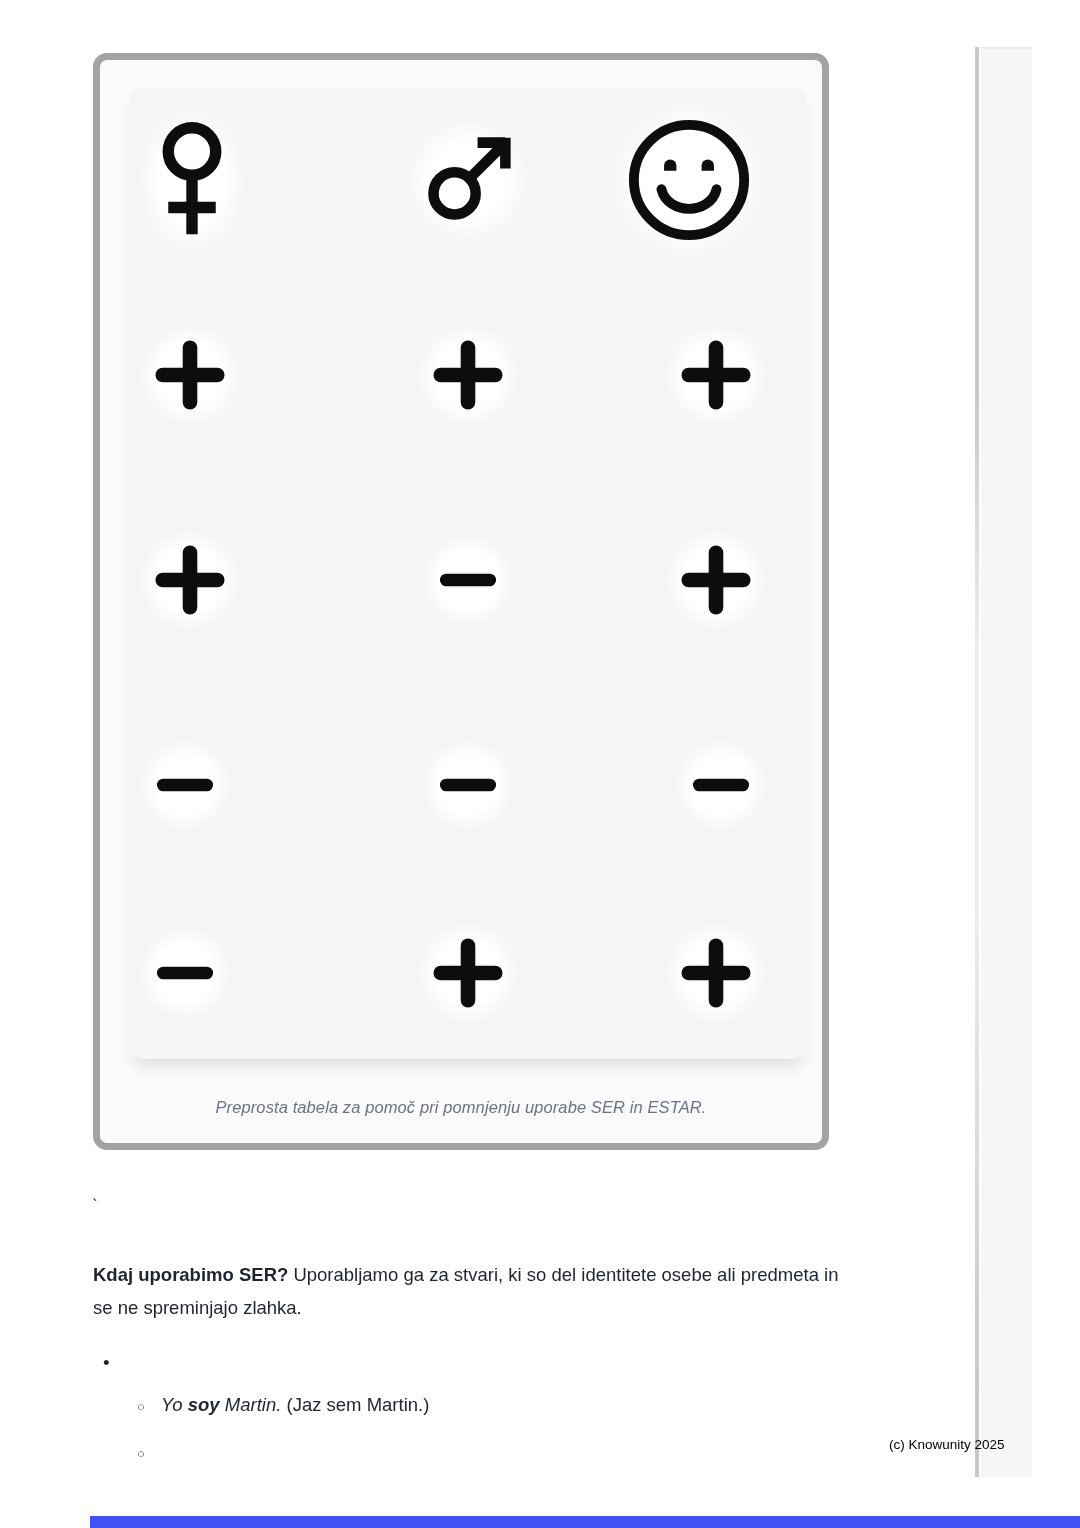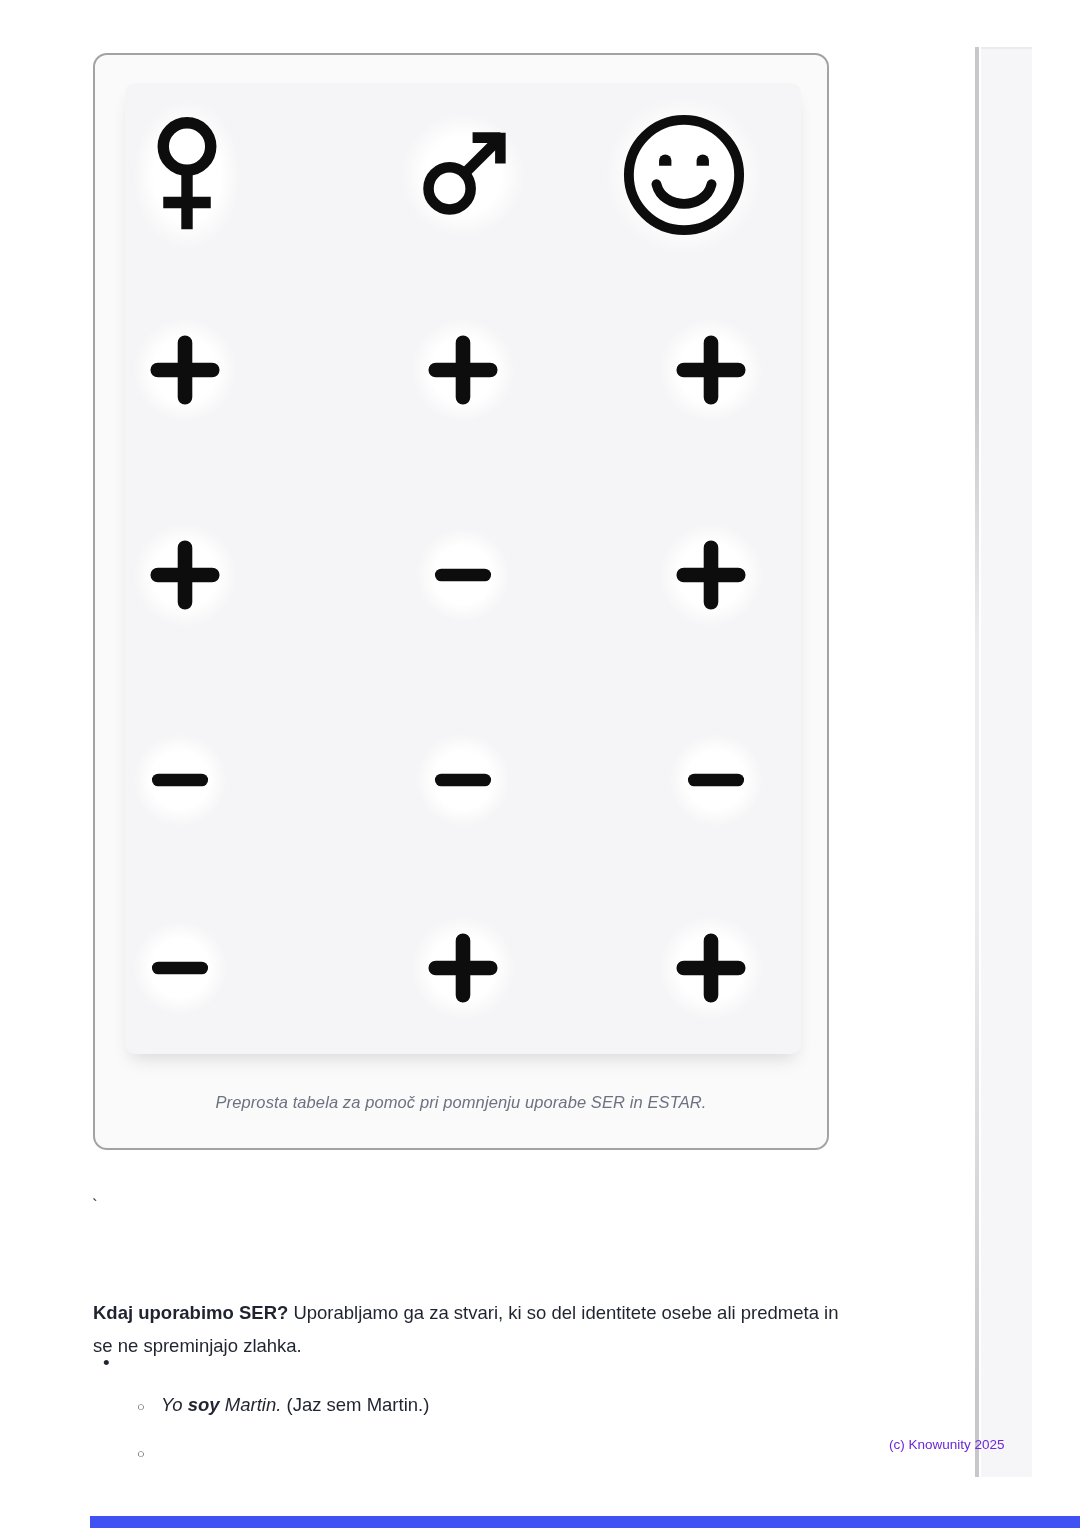--- a/index.html
+++ b/index.html
@@ -2,59 +2,59 @@
 <html><head>
 <meta charset="utf-8">
 <style>
   * { margin:0; padding:0; box-sizing:border-box; }
   html,body { width:1080px; height:1528px; background:#ffffff; overflow:hidden;
               font-family:"Liberation Sans","DejaVu Sans",sans-serif; }
   .page { position:relative; width:1080px; height:1528px; background:#fff; }
 
   
   .card { position:absolute; left:93px; top:53px; width:736px; height:1097px;
-          background:#fafafb; border:2px solid #a3a3a3; border-radius:14px;
+          background:#fafafb; border:7px solid #a3a3a3; border-radius:14px;
           padding:28px 30px 0 30px; }
   .image-panel { width:676px; height:971px; background:#f5f5f7; border-radius:10px;
           box-shadow:0 10px 18px -6px rgba(0,0,0,0.14);
           display:grid; grid-template-columns:1fr 1fr 1fr;
           grid-template-rows:184px 205px 205px 205px 172px; }
   .cell { display:flex; align-items:center; justify-content:center; }
   .cell.col0 { justify-content:flex-start; padding-left:8px; }
   .cell.col2 { justify-content:flex-end;  padding-right:38px; }
   .halo { display:flex; align-items:center; justify-content:center; padding:16px;
           border-radius:50%;
           background:radial-gradient(closest-side,#ffffff 62%,rgba(255,255,255,0) 100%); }
   .sym { display:block; }
   .caption-wrap { height:96px; display:flex; align-items:center; justify-content:center; }
   .caption { font-style:italic; font-size:16.5px; color:#6b7280; letter-spacing:.1px; }
 
   
   .stray { position:absolute; left:92px; top:1196px; font-size:17px; color:#30363d; }
-  .intro { position:absolute; left:93px; top:1296px; width:748px;
+  .intro { position:absolute; left:93px; top:1258px; width:748px;
            font-size:18.5px; line-height:33px; color:#1f2430; }
   .intro b, .blist b { font-weight:700; }
   .blist { position:absolute; left:93px; top:1349px; width:760px;
            font-size:18.5px; color:#1f2430; list-style:none; }
   .blist-item { display:flex; line-height:28px; }
   .marker-disc { width:29px; flex:0 0 29px; padding-left:10px; font-size:19px; }
   .sublist { margin:14px 0 0 44px; list-style:none; }
   .sub-item { display:flex; line-height:28px; margin-bottom:17px; }
   .marker-circle { width:24px; flex:0 0 24px; font-size:13px; padding-top:2px; color:#30363d; }
   .es { font-style:italic;text-align:center; }
 
   
   .side-panel { position:absolute; left:981px; top:47px; width:51px; height:1430px;
                 background:#f6f6f8; border-top:2px solid #ebebee; }
   .scrollbar { position:absolute; left:975px; top:47px; width:4px; height:1430px;
                background:linear-gradient(to bottom,
                  #c6c8cb 0%, #c6c8cb 24%, #ededf0 42%, #ededf0 60%,
                  #c6c8cb 94%, #c6c8cb 100%); }
   .copyright { position:absolute; left:889px; top:1437px; font-size:13.5px;
-               color:#6d28d9; z-index:5; white-space:nowrap; }
+               color:#000000; z-index:5; white-space:nowrap; }
   .bottom-bar { position:absolute; left:90px; right:0; bottom:0; height:12px;
                 background:#4152f4; z-index:6; }
 </style>
 </head>
 <body>
 
 <div class="page">
 
   <figure class="card">
     <div class="image-panel" id="symbol-grid">

